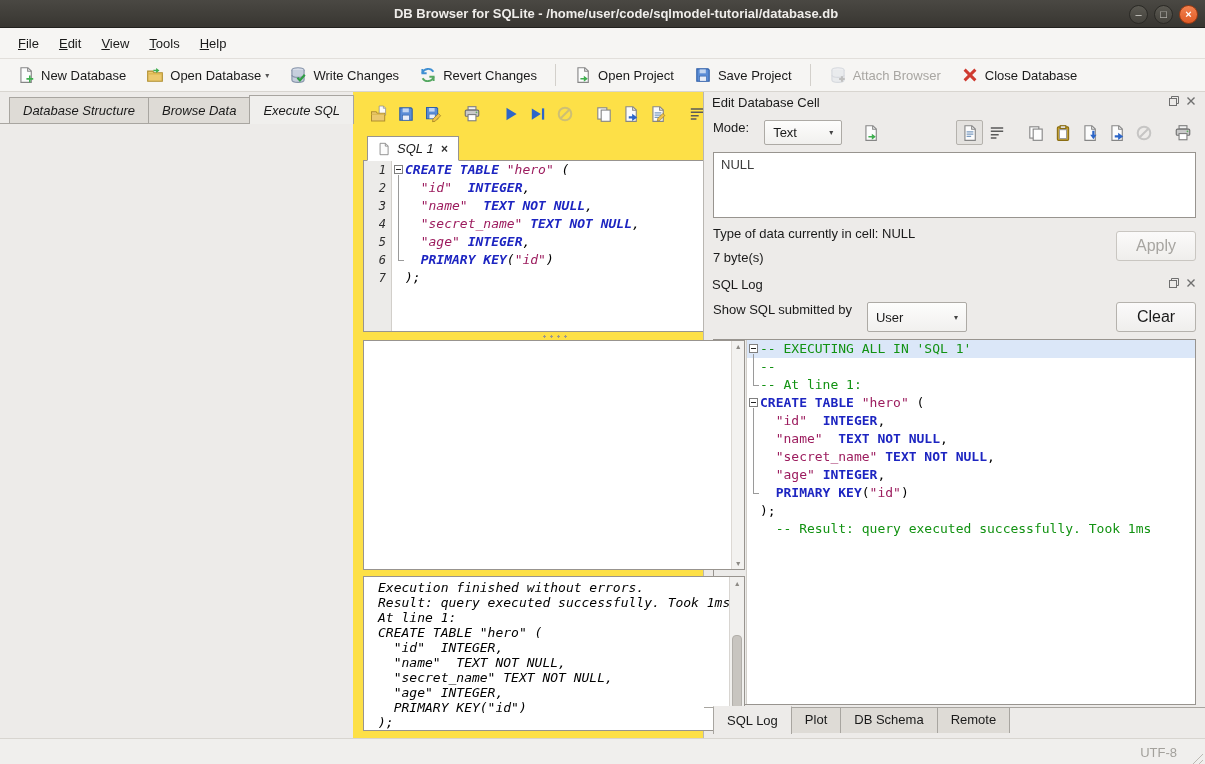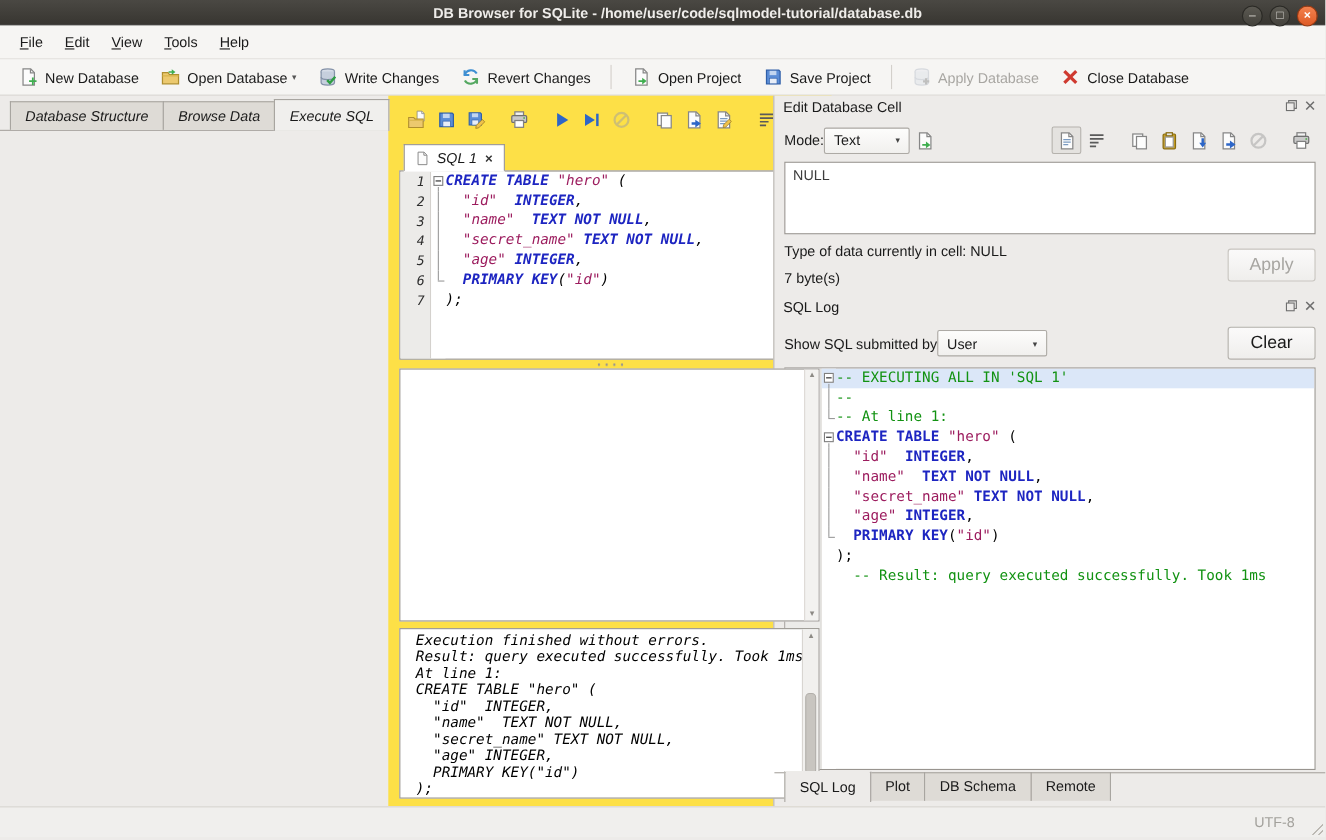--- a/index.html
+++ b/index.html
@@ -4,21 +4,21 @@
 <style>
   * { box-sizing: border-box; }
   html,body { margin:0; padding:0; }
   body {
     width:1205px; height:764px; overflow:hidden;
     font-family:"Liberation Sans", sans-serif; font-size:13px; color:#1a1a1a;
     background:#edebe9;
   }
   
   .titlebar {
-    height:23px; background:linear-gradient(#4a4843,#383631);
+    height:28px; background:linear-gradient(#4a4843,#383631);
     display:flex; align-items:center; position:relative;
     border-bottom:1px solid #22211e;
     padding-left:27px;
   }
   .titlebar .title { flex:1; text-align:center; color:#efedea; font-weight:bold; font-size:13px; }
   .winbtns { position:absolute; right:7px; top:5px; display:flex; gap:6px; }
   .winbtn {
     width:19px; height:19px; border-radius:50%;
     background:linear-gradient(#5b5952,#44423c); border:1px solid #2a2925;
     color:#d9d7d2; font-size:11px; line-height:17px; text-align:center;
@@ -109,21 +109,21 @@
   .logbox pre { margin:0; padding:3px 14px; font-family:"DejaVu Sans Mono", monospace; font-size:13px; line-height:15px; color:#000; }
   .vscroll { position:absolute; top:0; right:0; bottom:0; width:15px; background:#f1f0ee; border-left:1px solid #d8d5d1; }
   .vscroll .sarrow { position:absolute; left:0; right:0; text-align:center; }
   .vscroll .sarrow.top { top:1px; }
   .vscroll .sarrow.bottom { bottom:1px; }
   .sthumb { position:absolute; left:2px; right:2px; top:38%; height:48%; background:#c8c5c0; border-radius:4px; border:1px solid #b2afaa; }
   
   .dock-header { display:flex; align-items:flex-start; height:23px; padding:3px 8px 0; font-size:13px; }
   .dock-icons { margin-left:auto; display:flex; gap:5px; }
   .dock-icons svg { width:12px; height:12px; }
-  .cell-controls, .sqllog-controls { display:flex; align-items:center; gap:0; padding:5px 9px 4px; }
+  .cell-controls, .sqllog-controls { display:flex; gap:15px; padding:5px 9px 4px; }
   .combo {
     display:inline-flex; align-items:center; justify-content:space-between; gap:12px;
     border:1px solid #adaaa5; border-radius:2px; background:linear-gradient(#fdfdfc,#f1f0ee);
     padding:3px 8px; font-size:13px; min-height:24px;
   }
   .combo .carrow { font-size:8px; color:#444; }
   .mode-combo { min-width:78px; }
   .user-combo { min-width:100px; }
   .spacer { flex:1; }
   .icon-strip { display:flex; align-items:center; }
@@ -365,21 +365,21 @@
       <svg class="ic">
         <use href="#sym-saveproj"></use>
       </svg>
       <span>Save Project</span>
     </button>
     <div class="tsep"></div>
     <button class="tbtn disabled">
       <svg class="ic">
         <use href="#sym-attach"></use>
       </svg>
-      <span>Apply Database</span>
+      <span>Attach Browser</span>
     </button>
     <button class="tbtn">
       <svg class="ic">
         <use href="#sym-closedb"></use>
       </svg>
       <span>Close Database</span>
     </button>
   </div>
 
 <div class="main">

